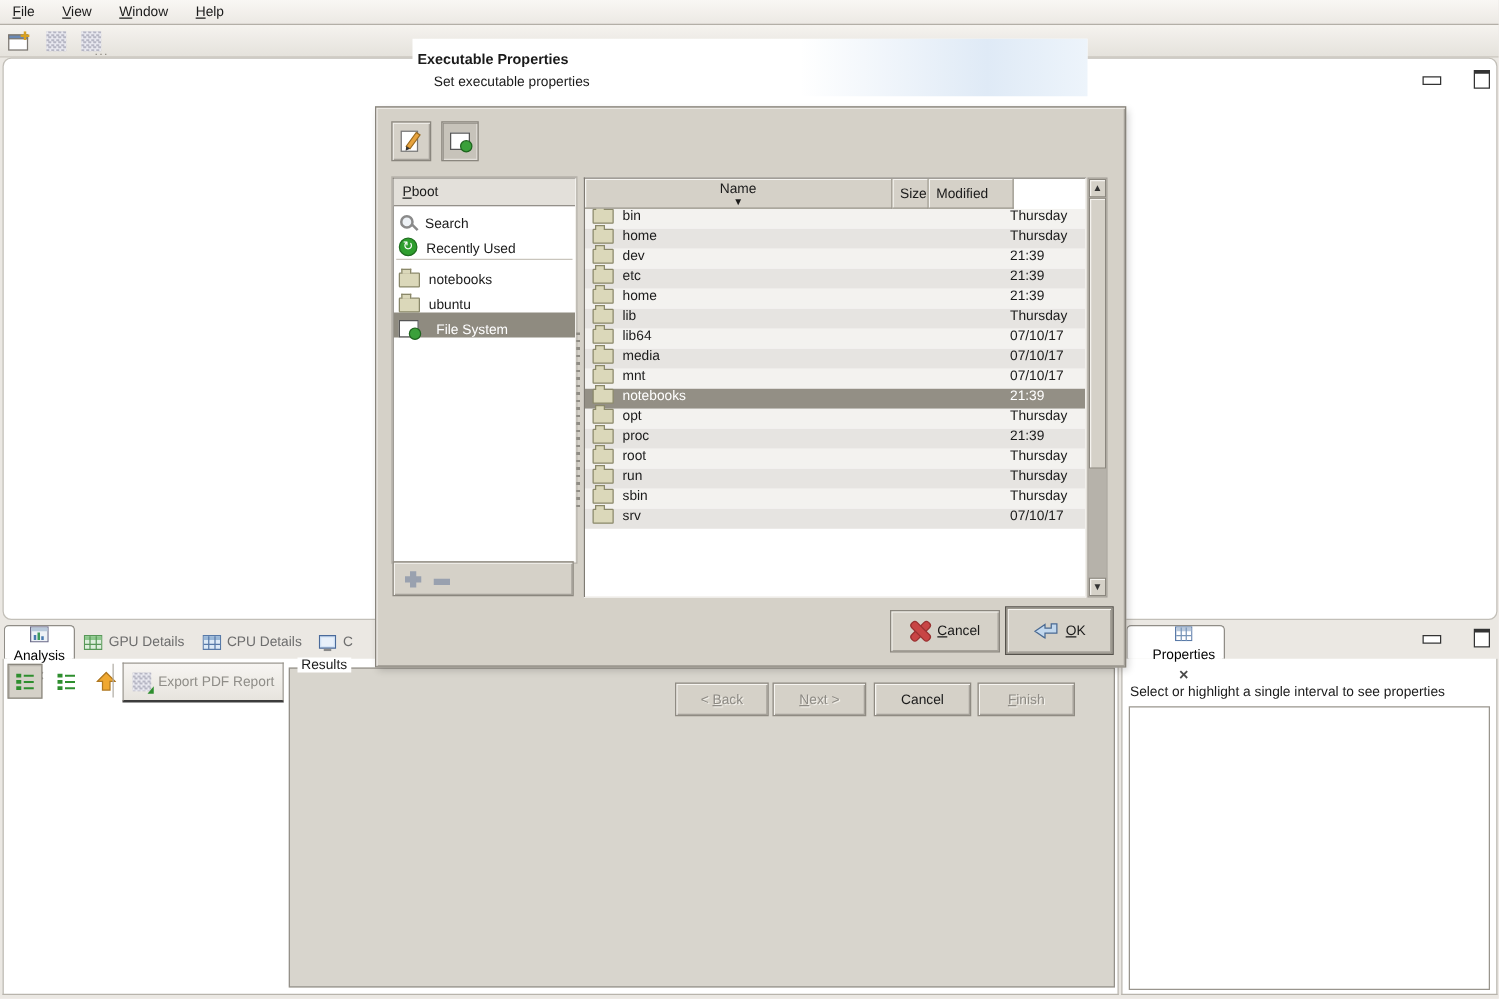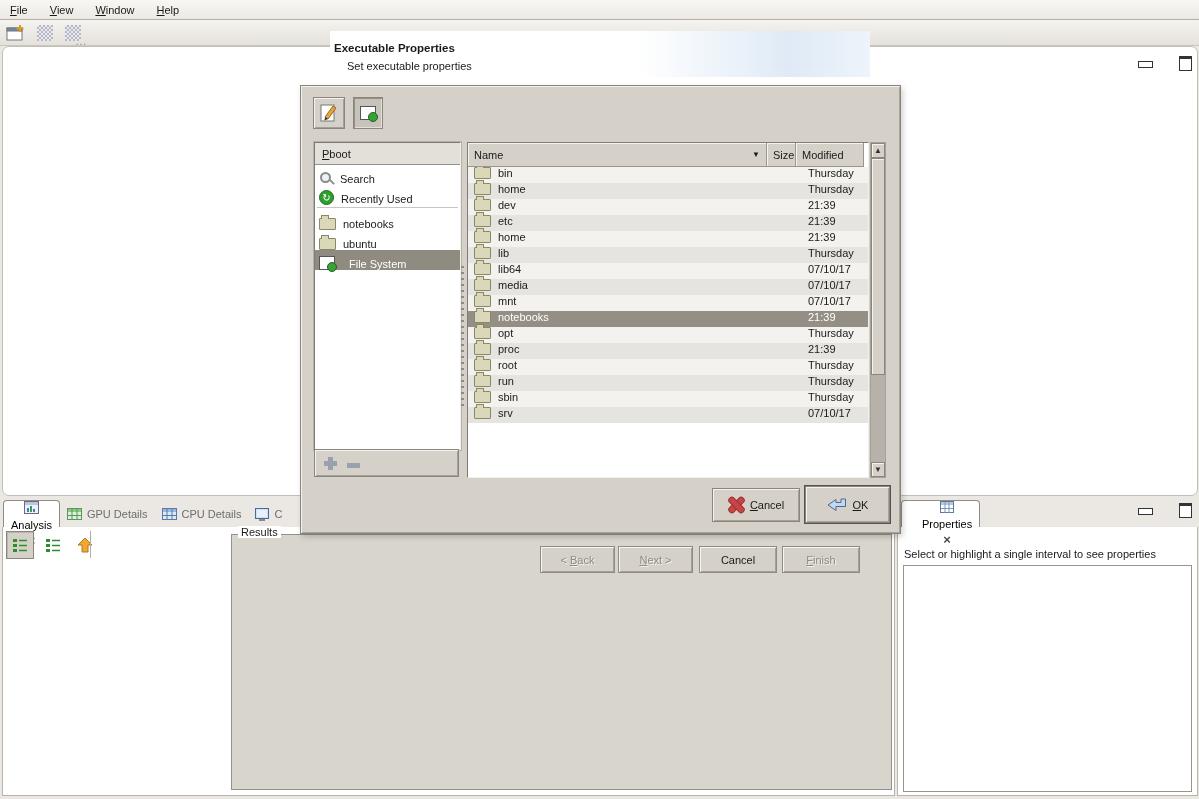--- a/index.html
+++ b/index.html
@@ -73,21 +73,21 @@
   #addremove{left:13px;top:363px;width:145px;height:28px;background:#d5d1c8;border:1px solid #8a867e;box-shadow:inset 1px 1px 0 #f5f3ef,inset -1px -1px 0 #a5a199;display:flex;align-items:center;gap:10px;padding-left:9px;box-sizing:border-box;}
   .plus{width:13px;height:13px;position:relative;}
   .plus:before{content:"";position:absolute;left:0;top:4px;width:13px;height:5px;background:#99a1af;}
   .plus:after{content:"";position:absolute;left:4px;top:0;width:5px;height:13px;background:#99a1af;}
   .minus{width:13px;height:5px;background:#99a1af;margin-top:4px;}
   #pane-handle{left:160px;top:180px;width:3px;height:140px;background:repeating-linear-gradient(180deg,#8f8c84 0 2px,transparent 2px 6px);}
   
   #filelist{left:166px;top:56px;width:402px;height:336px;background:#fff;border:1px solid;border-color:#7f7b73 #f2f0ec #f2f0ec #7f7b73;box-sizing:border-box;overflow:hidden;}
   #fl-header{display:flex;height:24px;}
   .hcell{background:#d5d1c8;border-right:1px solid #9a968c;border-bottom:1px solid #9a968c;box-shadow:inset 1px 1px 0 #f5f4f1;display:flex;align-items:center;padding:0 6px;box-sizing:border-box;}
-  .hcell.name{width:299px;justify-content:space-between;}
+  .hcell.name{width:246px;justify-content:flex-end;flex-direction:column;}
   .hcell.size{width:29px;}
   .hcell.modified{width:68px;}
   #fl-rows{height:311px;overflow:hidden;}
   .frow{height:16px;display:flex;align-items:flex-start;}
   div.frow:nth-of-type(odd){background:#f3f2ef;}
   div.frow:nth-of-type(even){background:#e6e4e1;}
   div.frow.selected{background:#938f85;color:#fff;}
   .fcell.name{width:303px;display:flex;align-items:center;gap:7px;padding-left:6px;box-sizing:border-box;}
   .fcell.size{width:29px;}
   .fcell.mod{width:68px;padding-left:8px;box-sizing:border-box;}
@@ -207,20 +207,24 @@
           <path d="M7 3.5 h8 M7 8.5 h8 M7 13.5 h8" stroke="#2e8e2e" stroke-width="1.6"></path>
         </svg>
     </span>
     <span class="icobtn">
       <svg width="16" height="16">
           <polygon points="8,1 15,8 11,8 11,15 5,15 5,8 1,8" fill="#f0a830" stroke="#b07820"></polygon>
         </svg>
     </span>
   </div>
   <div class="abs" id="an-sep"></div>
+  <div class="abs" id="export-btn">
+    <span class="export-ico checker"></span>
+    <span>Export PDF Report</span>
+  </div>
 
   <div class="abs" id="results-panel"></div>
   <div class="abs" id="results-label">Results</div>
 
   <div class="abs wbtn disabled" style="left:540px;top:546px;width:73px;">
       <span><span>&lt; </span><u>B</u><span>ack</span></span>
     </div>
   <div class="abs wbtn disabled" style="left:618px;top:546px;width:73px;">
       <span><u>N</u><span>ext &gt;</span></span>
     </div>

